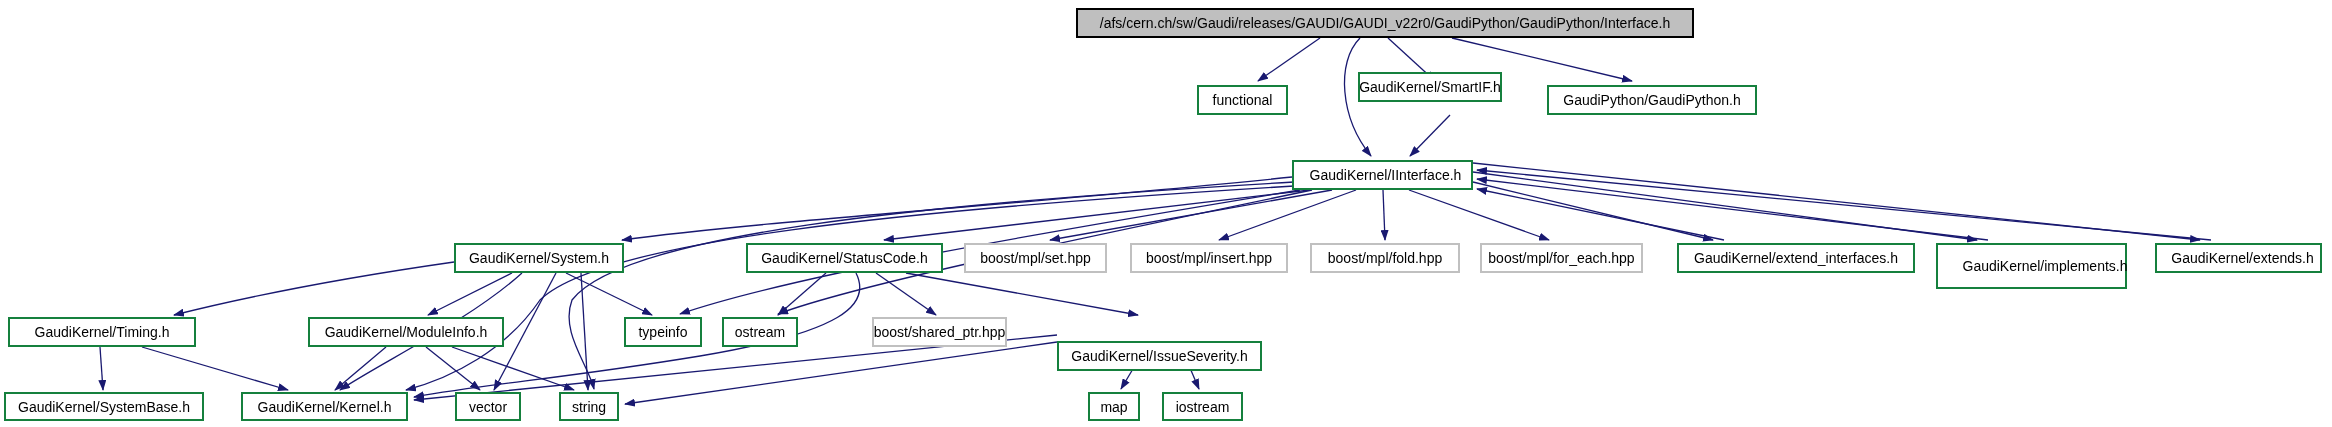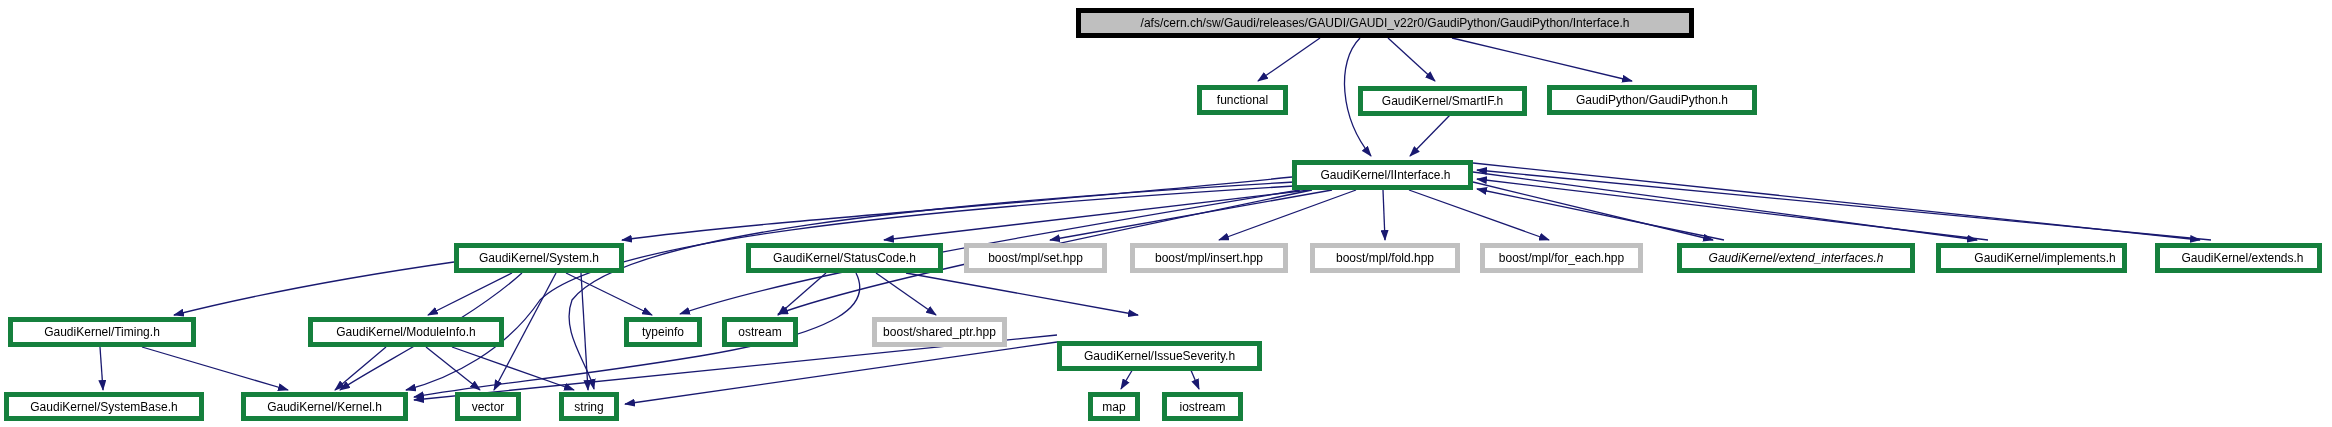--- a/index.html
+++ b/index.html
@@ -9,22 +9,22 @@
     background:#ffffff;
     font-family:"Liberation Sans","DejaVu Sans",sans-serif;
     overflow:hidden;
   }
   #edge-layer{position:absolute;left:0;top:0;width:2332px;height:427px;}
   .node{
     position:absolute;
     display:flex;align-items:center;justify-content:center;
     box-sizing:border-box;
     background:#ffffff;
-    border:5px solid #15803d;
-    font-size:12px;
+    border:2px solid #15803d;
+    font-size:14px;
     color:#000000;
     white-space:nowrap;
     text-decoration:none;
     cursor:pointer;
     z-index:2;
   }
   .node.main{background:#bfbfbf;border-color:#000000;}
   .node.external{border-color:#c0c0c0;text-align:right;}
   .edge{fill:none;stroke:#191970;stroke-width:1.3px;}
 </style>
@@ -77,31 +77,31 @@
         <path d="M856,273 C872,305 842,332 700,356 C560,379 492,383 414,397" class="edge" marker-end="url(#arrow)"></path>
         <path d="M1146,347 L1121,389" class="edge" marker-end="url(#arrow)"></path>
         <path d="M1181,347 L1199,389" class="edge" marker-end="url(#arrow)"></path>
         <path d="M1057,342 L625,404" class="edge" marker-end="url(#arrow)"></path>
         <path d="M1057,335 L414,400" class="edge" marker-end="url(#arrow)"></path>
       </g>
   </svg>
   <div id="node-layer">
       <a class="node main" style="left: 1076px; top: 8px; width: 618px; height: 30px;">/afs/cern.ch/sw/Gaudi/releases/GAUDI/GAUDI_v22r0/GaudiPython/GaudiPython/Interface.h</a>
       <a class="node" style="left: 1197px; top: 85px; width: 91px; height: 30px;">functional</a>
-      <a class="node" style="left: 1358px; top: 86px; width: 169px; height: 30px; text-align: right;">GaudiKernel/SmartIF.h</a>
+      <a class="node" style="left: 1358px; top: 72px; width: 144px; height: 30px; text-align: right;">GaudiKernel/SmartIF.h</a>
       <a class="node" style="left: 1547px; top: 85px; width: 210px; height: 30px;">GaudiPython/GaudiPython.h</a>
       <a class="node" style="left: 1292px; top: 160px; width: 181px; height: 30px; padding-left: 6px;">GaudiKernel/IInterface.h</a>
       <a class="node" style="left: 454px; top: 243px; width: 170px; height: 30px;">GaudiKernel/System.h</a>
       <a class="node" style="left: 746px; top: 243px; width: 197px; height: 30px;">GaudiKernel/StatusCode.h</a>
       <a class="node external" style="left: 964px; top: 243px; width: 143px; height: 30px;">boost/mpl/set.hpp</a>
       <a class="node external" style="left: 1130px; top: 243px; width: 158px; height: 30px;">boost/mpl/insert.hpp</a>
       <a class="node external" style="left: 1310px; top: 243px; width: 150px; height: 30px;">boost/mpl/fold.hpp</a>
       <a class="node external" style="left: 1480px; top: 243px; width: 163px; height: 30px;">boost/mpl/for_each.hpp</a>
-      <a class="node" style="left: 1677px; top: 243px; width: 238px; height: 30px; font-style: italic;">GaudiKernel/extend_interfaces.h</a>
-      <a class="node" style="left: 1936px; top: 243px; width: 191px; height: 30px; padding-left: 27px;">GaudiKernel/implements.h</a>
+      <a class="node" style="left: 1677px; top: 243px; width: 238px; height: 30px;">GaudiKernel/extend_interfaces.h</a>
+      <a class="node" style="left: 1936px; top: 243px; width: 191px; height: 46px; padding-left: 27px;">GaudiKernel/implements.h</a>
       <a class="node" style="left: 2155px; top: 243px; width: 167px; height: 30px; padding-left: 8px;">GaudiKernel/extends.h</a>
       <a class="node" style="left: 8px; top: 317px; width: 188px; height: 30px;">GaudiKernel/Timing.h</a>
       <a class="node" style="left: 308px; top: 317px; width: 196px; height: 30px;">GaudiKernel/ModuleInfo.h</a>
       <a class="node" style="left: 624px; top: 317px; width: 78px; height: 30px;">typeinfo</a>
       <a class="node" style="left: 722px; top: 317px; width: 76px; height: 30px;">ostream</a>
       <a class="node external" style="left: 872px; top: 317px; width: 135px; height: 30px;">boost/shared_ptr.hpp</a>
       <a class="node" style="left: 1057px; top: 317px; width: 205px; height: 30px; margin-top: 24px;">GaudiKernel/IssueSeverity.h</a>
       <a class="node" style="left: 4px; top: 392px; width: 200px; height: 29px;">GaudiKernel/SystemBase.h</a>
       <a class="node" style="left: 241px; top: 392px; width: 167px; height: 29px;">GaudiKernel/Kernel.h</a>
       <a class="node" style="left: 455px; top: 392px; width: 66px; height: 29px;">vector</a>

